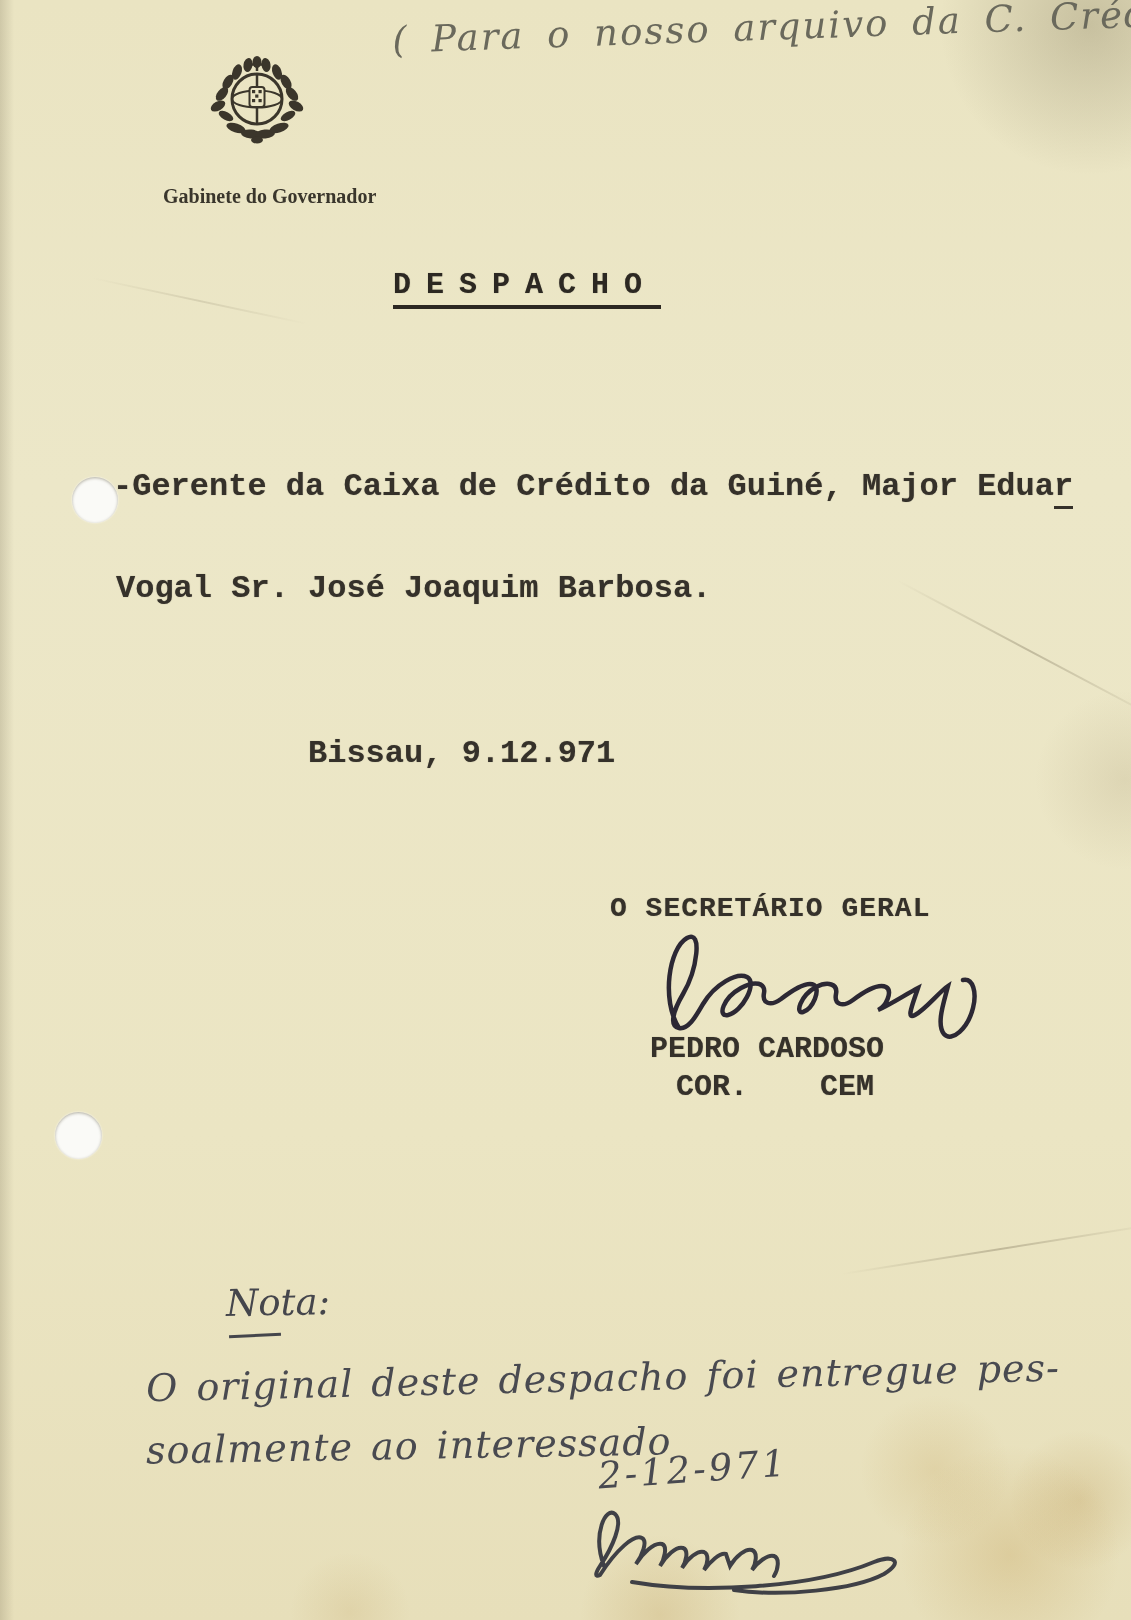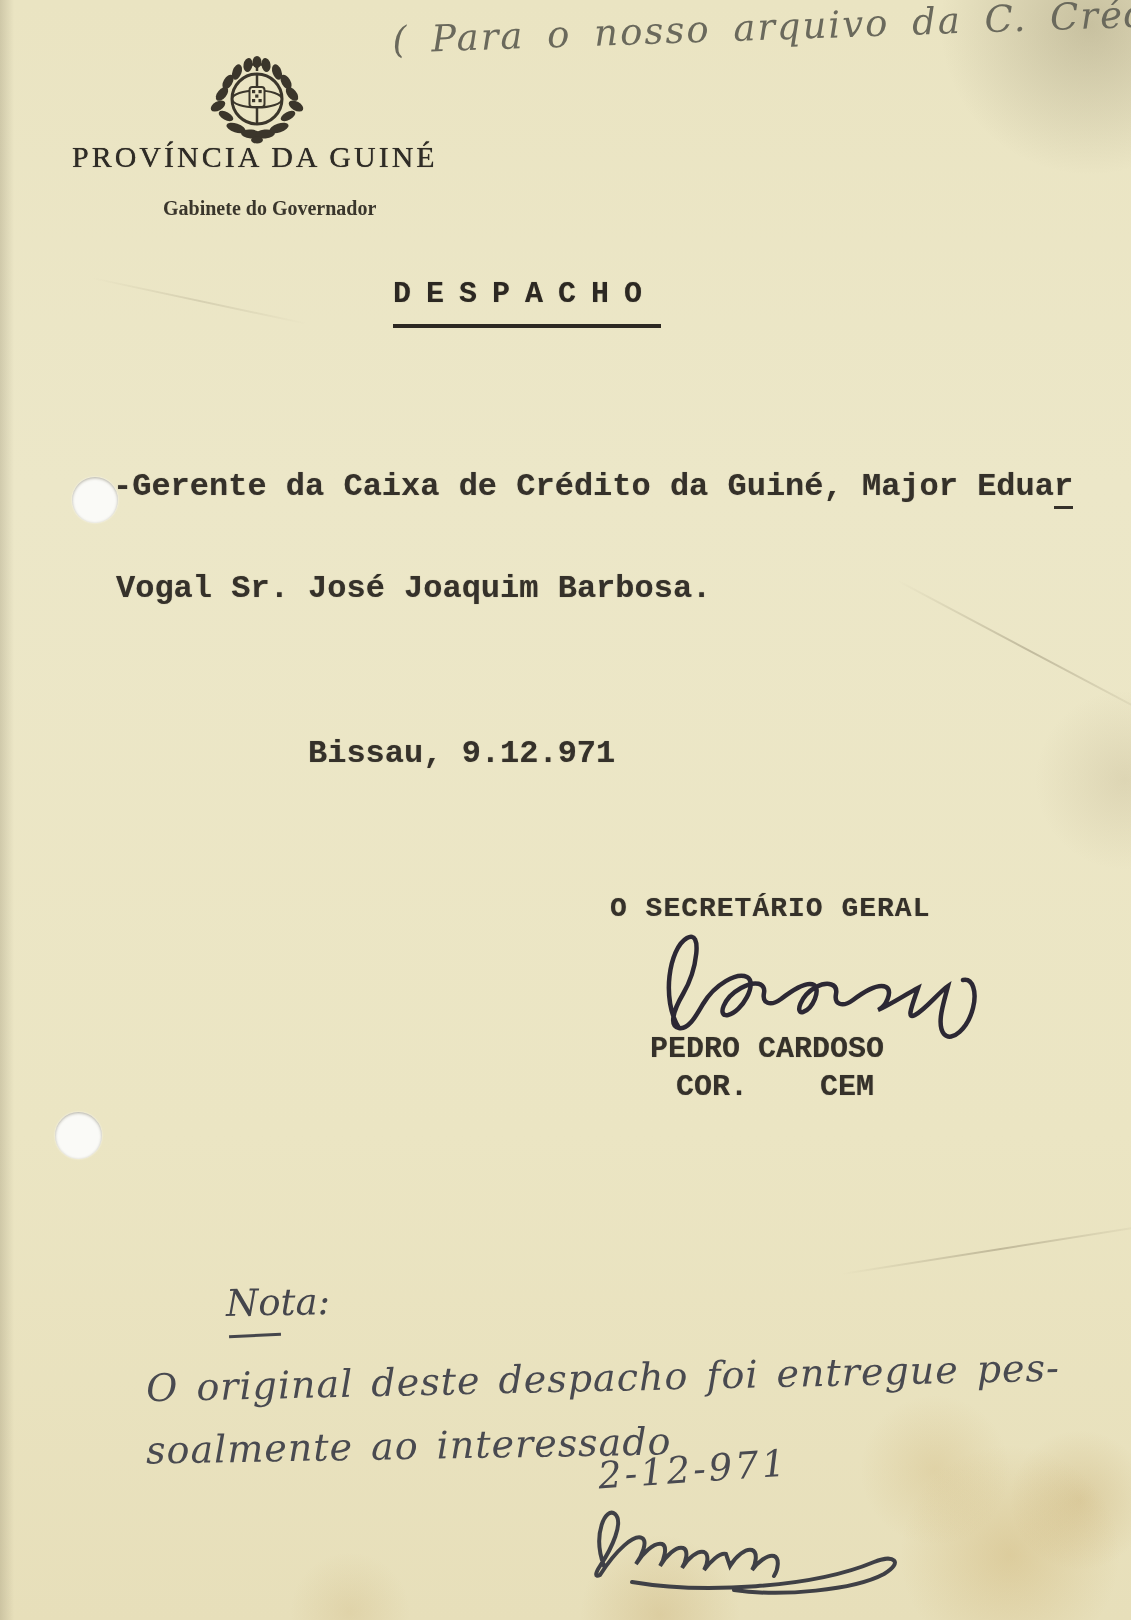--- a/index.html
+++ b/index.html
@@ -76,24 +76,23 @@
     <rect x="45.5" y="33" width="15" height="20" rx="3" fill="#ece6c5" stroke="#3b362b" stroke-width="2"></rect>
     <g fill="#3b362b">
       <rect x="48" y="36" width="3.2" height="3.2"></rect>
       <rect x="54.5" y="36" width="3.2" height="3.2"></rect>
       <rect x="51.2" y="40.5" width="3.2" height="3.2"></rect>
       <rect x="48" y="45" width="3.2" height="3.2"></rect>
       <rect x="54.5" y="45" width="3.2" height="3.2"></rect>
     </g>
   </svg>
 
-  <div class="abs" style="left:72px;top:140px;font-size:30px;letter-spacing:3px;color:#2f2c26;text-shadow:0 0 .7px #2f2c26;">PROVÍNCIA DA GUINÉ</div>
-  <div class="abs" style="left:163px;top:197px;font-size:20px;font-weight:700;color:#3a362c;">Gabinete do Governador</div>
+  <div class="abs" style="left:163px;top:185px;font-size:20px;font-weight:700;color:#3a362c;">Gabinete do Governador</div>
 
-  <div class="abs type" style="left:393px;top:277px;font-size:30px;letter-spacing:15px;color:#2c2822;border-bottom:4px solid #2c2822;padding-bottom:13px;padding-right:4px;">DESPACHO</div>
+  <div class="abs type" style="left:393px;top:268px;font-size:30px;letter-spacing:15px;color:#2c2822;border-bottom:4px solid #2c2822;padding-bottom:3px;padding-right:4px;">DESPACHO</div>
 
   <div class="abs type" style="left:113px;top:468px;font-size:32px;"><span>-Gerente da Caixa de Crédito da Guiné, Major Edua</span><span class="u">r</span></div>
   <div class="abs type" style="left:116px;top:570px;font-size:32px;">Vogal Sr. José Joaquim Barbosa.</div>
 
   <div class="abs type" style="left:308px;top:735px;font-size:32px;">Bissau, 9.12.971</div>
 
   <div class="abs type" style="left:610px;top:893px;font-size:28px;letter-spacing:1px;">O SECRETÁRIO GERAL</div>
 
   <svg style="left:645px;top:926px;" width="372" height="120" viewBox="0 0 372 120">
     <path d="M34 102 C16 74 24 22 42 12 C58 3 52 44 38 68 C28 85 24 100 34 102 C44 104 52 88 58 78 C70 58 92 46 102 51 C113 57 97 86 83 89 C72 91 78 72 96 62 C110 54 121 57 119 67 C117 77 125 81 136 73 C149 63 162 55 169 59 C176 63 168 83 158 86 C150 88 155 70 171 61 C183 55 193 58 191 68 C189 78 197 82 208 74 C220 65 233 57 241 61 C248 65 241 81 233 84 C245 79 263 67 273 62 C267 80 261 94 270 89 C281 83 294 66 303 60 C299 76 291 98 299 108 C307 117 323 102 328 82 C332 66 328 52 318 54" fill="none" stroke="#2c2834" stroke-width="4.5" stroke-linecap="round"></path>

